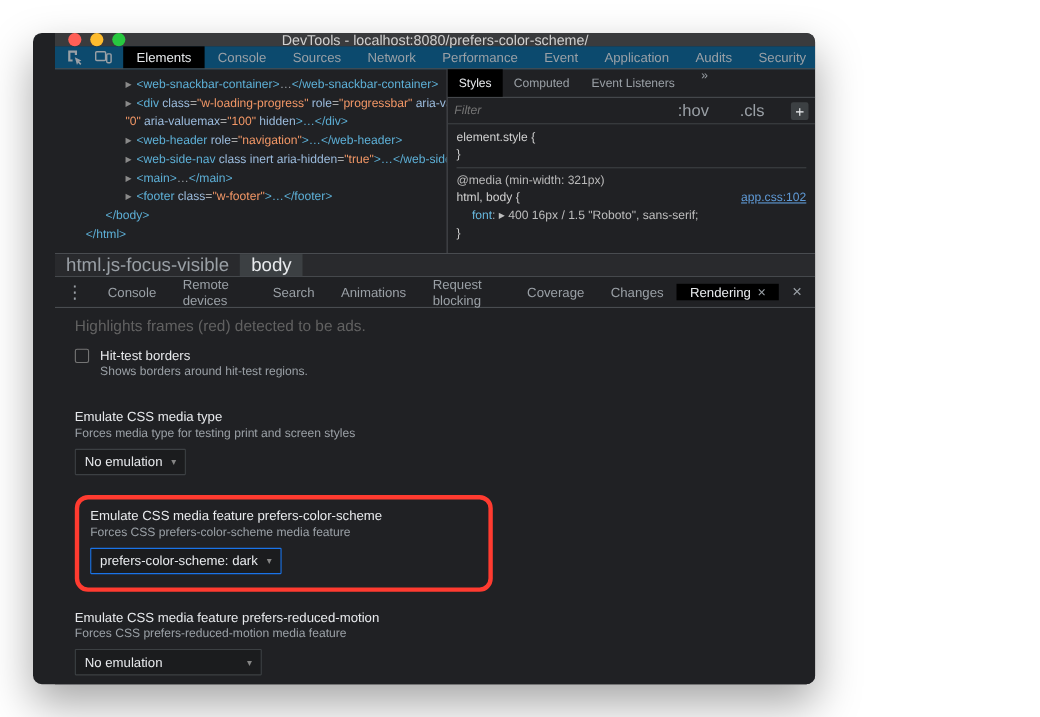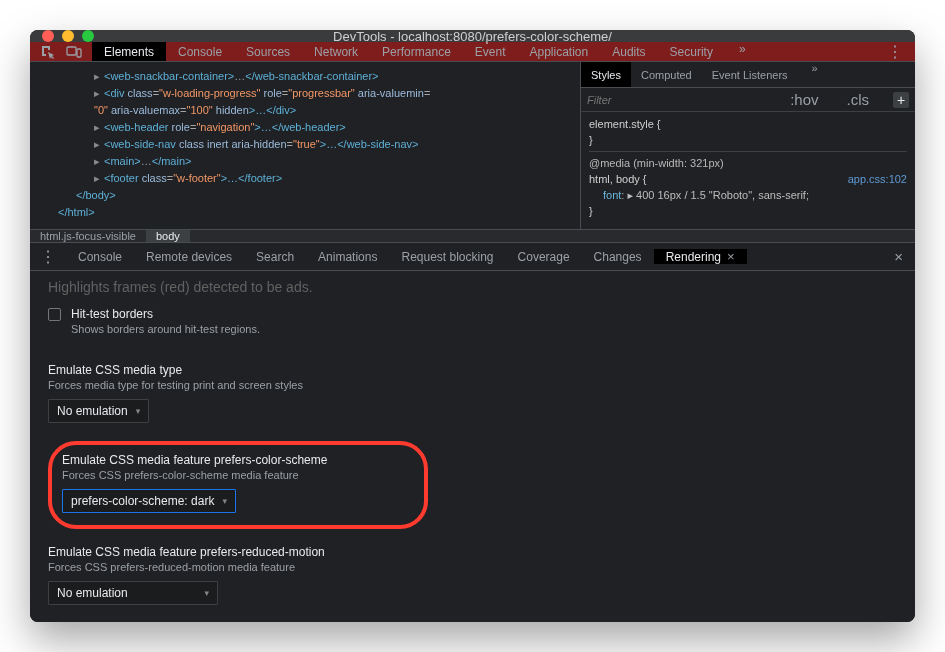--- a/index.html
+++ b/index.html
@@ -1,66 +1,66 @@
 <!DOCTYPE html>
 <html><head>
 <meta charset="utf-8">
 <style>
 * { margin:0; padding:0; box-sizing:border-box; font-family:-apple-system,"Segoe UI",Helvetica,Arial,sans-serif; }
 body { background:#fff; padding:30px; }
-.window { width:885px; height:592px; background:#202124; border-radius:8px; overflow:hidden; box-shadow:0 18px 40px rgba(0,0,0,.35); display:flex; flex-direction:column; color:#e8eaed; font-size:12px; }
+.window { width:711px; height:592px; background:#202124; border-radius:8px; overflow:hidden; box-shadow:0 18px 40px rgba(0,0,0,.35); display:flex; flex-direction:column; color:#e8eaed; font-size:12px;padding-left:20px; }
 .titlebar { height:26px; background:#3a3b3d; display:flex; align-items:center; position:relative; }
 .traffic { display:flex; gap:8px; padding-left:12px; }
 .dot { width:12px; height:12px; border-radius:50%; }
 .dot.red{background:#ff5f57}.dot.yellow{background:#febc2e}.dot.green{background:#28c840}
 .title { position:absolute; left:0; right:0; text-align:center; color:#d0d0d0; font-size:13px; pointer-events:none; }
-.toolbar { height:28px; background:#7f1d1d; border-bottom:1px solid #494c50; display:flex; align-items:center; font-size:12px; }
+.toolbar { height:28px; background:#0c4a6e; border-bottom:1px solid #494c50; display:flex; align-items:center; font-size:12px; }
 .tb-icons { display:flex; gap:10px; padding:0 10px; }
 .tb-icon { width:16px; height:16px; display:flex; align-items:center; justify-content:center; }
 .tabs { display:flex; align-items:stretch; height:100%; }
 .tab { padding:0 12px; display:flex; align-items:center; color:#9aa0a6; cursor:pointer; }
 .tab.active { background:#000; color:#e8eaed; }
 .more { margin-left:6px; color:#9aa0a6; padding:0 8px; }
 .kebab { margin-left:auto; padding:0 12px; color:#9aa0a6; font-size:16px; }
 .split { display:flex; flex:0 0 auto; height:168px; border-bottom:1px solid #494c50; }
 .elements { flex:1; padding:6px 10px; font-family:Menlo,Consolas,monospace; font-size:11px; line-height:17px; overflow:hidden; color:#9aa0a6; }
 .line { white-space:nowrap; }
 .tag{color:#5db0d7}.attr-n{color:#9bbbdc}.attr-v{color:#f29766}.punct{color:#a7a7a7}.arrow{color:#8a8a8a;display:inline-block;width:10px;}
 .indent1{padding-left:18px}.indent2{padding-left:36px}.indent3{padding-left:54px}
 .styles-pane { width:335px; border-left:1px solid #494c50; display:flex; flex-direction:column; }
 .sp-tabs { height:26px; display:flex; border-bottom:1px solid #494c50; font-size:11px; }
 .sp-tabs .tab{padding:0 10px}
 .filter-row{height:24px;display:flex;align-items:center;border-bottom:1px solid #3c4043;padding:0 6px;gap:20px}
 .filter-in{flex:1;background:transparent;border:none;color:#9aa0a6;font-size:11px;font-style:italic;outline:none}
 .pill{font-size:15px;color:#9aa0a6;padding:0 4px;cursor:pointer}
 .plus{width:16px;height:16px;background:#3c4043;color:#e8eaed;display:flex;align-items:center;justify-content:center;border-radius:2px;font-size:14px;cursor:pointer}
 .css-body{padding:4px 8px;font-family:Menlo,Consolas,monospace;font-size:11px;line-height:16px;color:#bdbdbd}
-.sel{color:#d0d0d0}.prop{color:#67b7dd}.val{color:#bdbdbd}.link{color:#5f9ad6;float:right}
+.sel{color:#d0d0d0}.prop{color:#67b7dd}.val{color:#bdbdbd}.link{color:#5f9ad6;text-decoration:underline;float:right}
 .media{color:#b9b9b9}
-.breadcrumb{height:24px;background:#292a2d;border-bottom:1px solid #494c50;display:flex;align-items:flex-end;font-size:11px}
+.breadcrumb{height:24px;background:#292a2d;border-bottom:1px solid #494c50;display:flex;align-items:flex-end;font-size:17px}
 .crumb{padding:0 10px;color:#9aa0a6;height:100%;display:flex;align-items:center}
 .crumb.sel{background:#3c4043;color:#e8eaed}
 .drawer{flex:1;display:flex;flex-direction:column;background:#202124}
 .dr-tabs{height:28px;border-bottom:1px solid #494c50;display:flex;align-items:center;font-size:12px}
 .dr-tabs .kebab2{padding:0 10px;color:#9aa0a6;font-size:16px}
 .dr-tabs .tab{padding:0 12px}
 .dr-tabs .tab.active{background:#000;color:#e8eaed;display:flex;align-items:center;gap:6px}
 .close-x{font-size:13px;color:#9aa0a6;cursor:pointer}
 .dr-close{margin-left:auto;padding:0 12px;color:#9aa0a6;font-size:15px;cursor:pointer}
 .drawer-body{flex:1;padding:8px 18px;color:#e8eaed;overflow:auto}
 .fade{color:#616161;font-size:14px;margin-bottom:12px}
 .opt{margin-bottom:28px}
 .opt-row{display:flex;align-items:flex-start;gap:10px}
 .chk{width:13px;height:13px;border:1px solid #757575;border-radius:2px;margin-top:1px;flex-shrink:0;cursor:pointer}
 .opt-title{color:#e8eaed;font-size:12px}
 .opt-desc{color:#9aa0a6;font-size:11px;margin-top:2px}
 .sel-box{margin-top:8px;display:inline-flex;align-items:center;background:#1b1c1e;border:1px solid #3c4043;color:#e8eaed;font-size:12px;padding:4px 8px;cursor:pointer;gap:8px;border-radius:1px}
 .sel-box.hl{border:1px solid #1a73e8}
 .sel-box .chev{color:#858585;font-size:9px}
-.callout{border:4px solid #ff3b30;border-radius:28px;padding:8px 10px 12px;margin-bottom:16px;width:380px}
+.callout{border:4px solid #ff3b30;border-radius:12px;padding:8px 10px 12px;margin-bottom:16px;width:380px}
 .callout .sel-box{margin-top:8px}
 .section{margin-left:0;margin-bottom:18px}
 svg{display:block}
 </style>
 </head>
 <body>
 
 <div class="window">
 
   <div class="titlebar">

